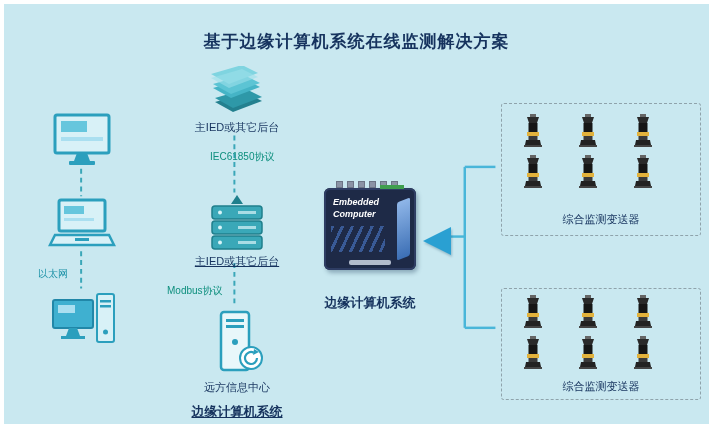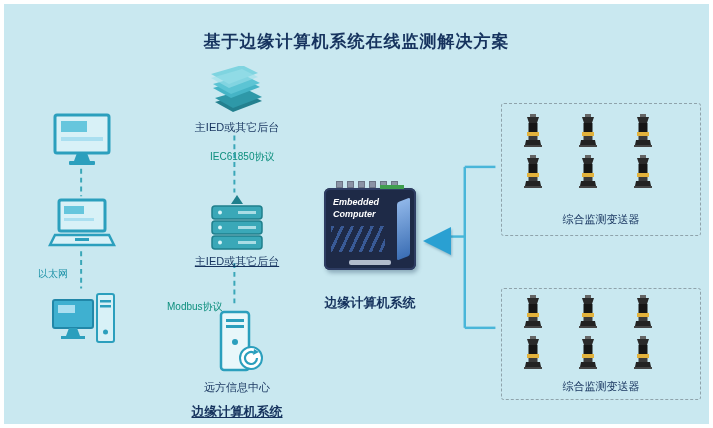--- a/index.html
+++ b/index.html
@@ -181,21 +181,21 @@
       <rect x="4" y="27" width="50" height="13" rx="3" fill="#3aa8b8" stroke="#1f7f8c" stroke-width="1.5"></rect>
       <circle cx="12" cy="33.5" r="2" fill="#d8f4f8"></circle>
       <rect x="30" y="32" width="18" height="3" fill="#d8f4f8" opacity="0.7"></rect>
       <rect x="4" y="42" width="50" height="13" rx="3" fill="#3aa8b8" stroke="#1f7f8c" stroke-width="1.5"></rect>
       <circle cx="12" cy="48.5" r="2" fill="#d8f4f8"></circle>
       <rect x="30" y="47" width="18" height="3" fill="#d8f4f8" opacity="0.7"></rect>
     </svg>
   </div>
   <div class="label underline" style="left:233px; top:250px;">主IED或其它后台</div>
 
-  <div class="protocol" style="left:163px; top:296px;">Modbus协议</div>
+  <div class="protocol" style="left:163px; top:280px;">Modbus协议</div>
 
   <div class="abs" style="left:207px; top:306px;">
     <svg width="54" height="66" viewBox="0 0 54 66">
       <rect x="10" y="2" width="28" height="58" rx="3" fill="#e8f7fa" stroke="#2b9fbd" stroke-width="2.5"></rect>
       <rect x="15" y="9" width="18" height="3" fill="#2b9fbd"></rect>
       <rect x="15" y="15" width="18" height="3" fill="#2b9fbd"></rect>
       <circle cx="24" cy="32" r="3" fill="#2b9fbd"></circle>
       <g>
         <circle cx="40" cy="48" r="11" fill="#ffffff" stroke="#2b9fbd" stroke-width="2"></circle>
         <path d="M46 48 a6 6 0 1 1 -3.2 -5.3" fill="none" stroke="#2b9fbd" stroke-width="2.2"></path>

